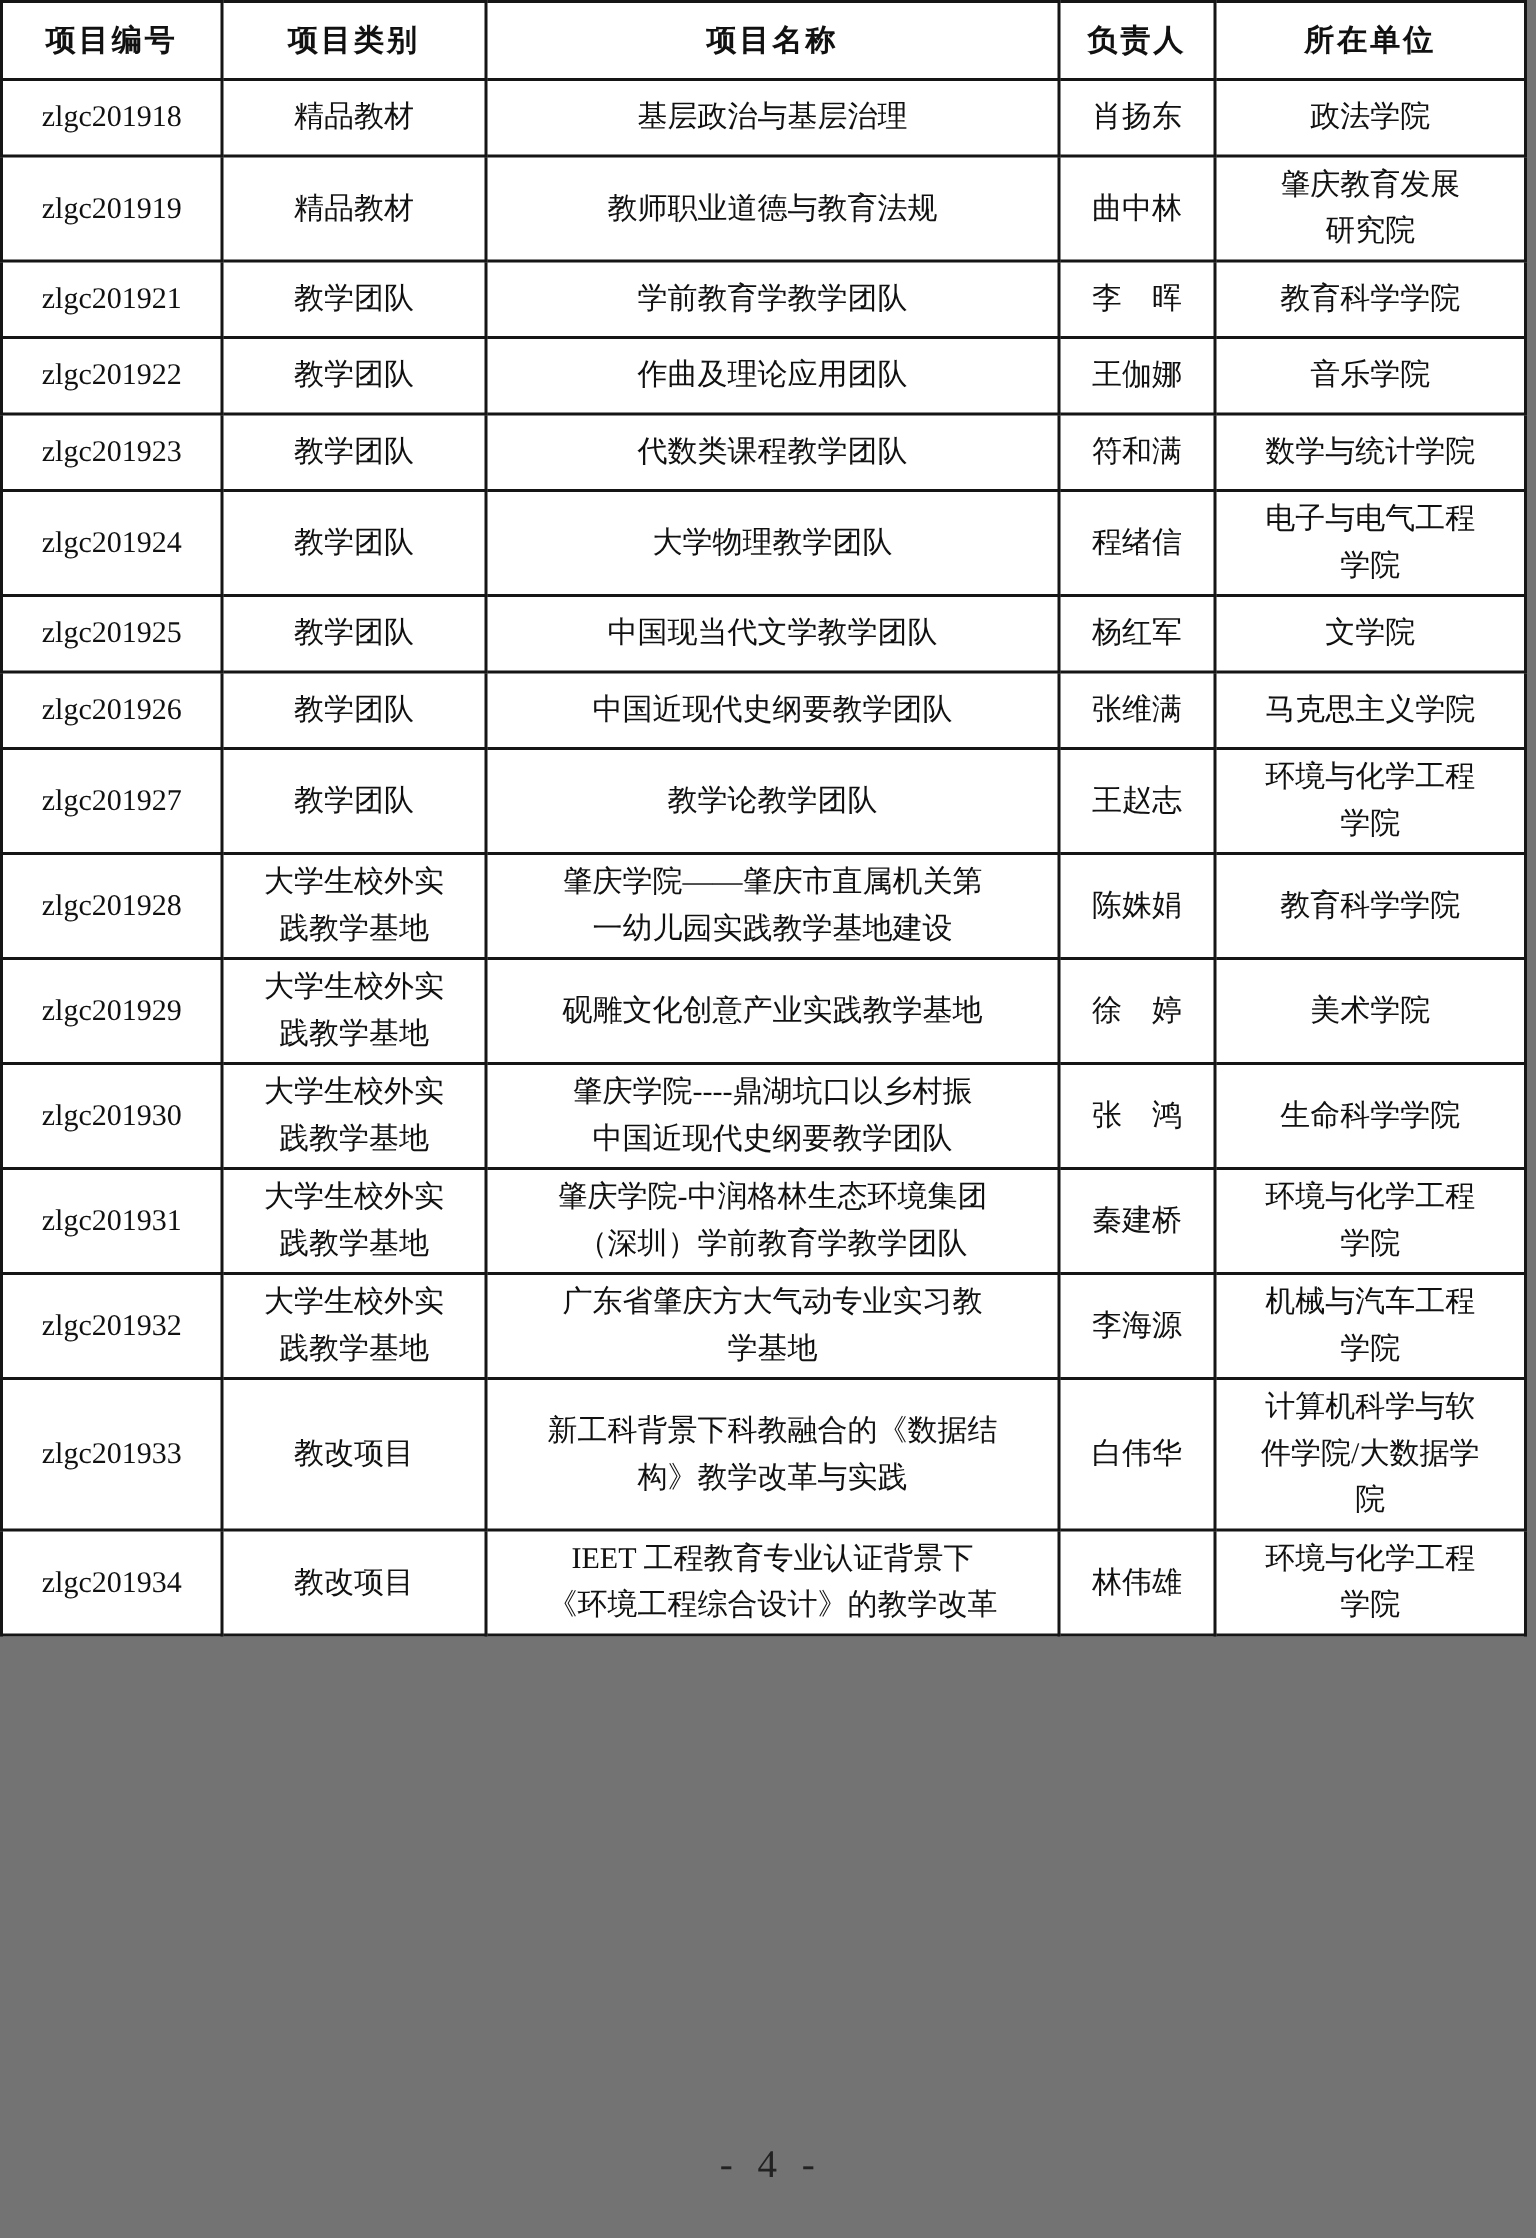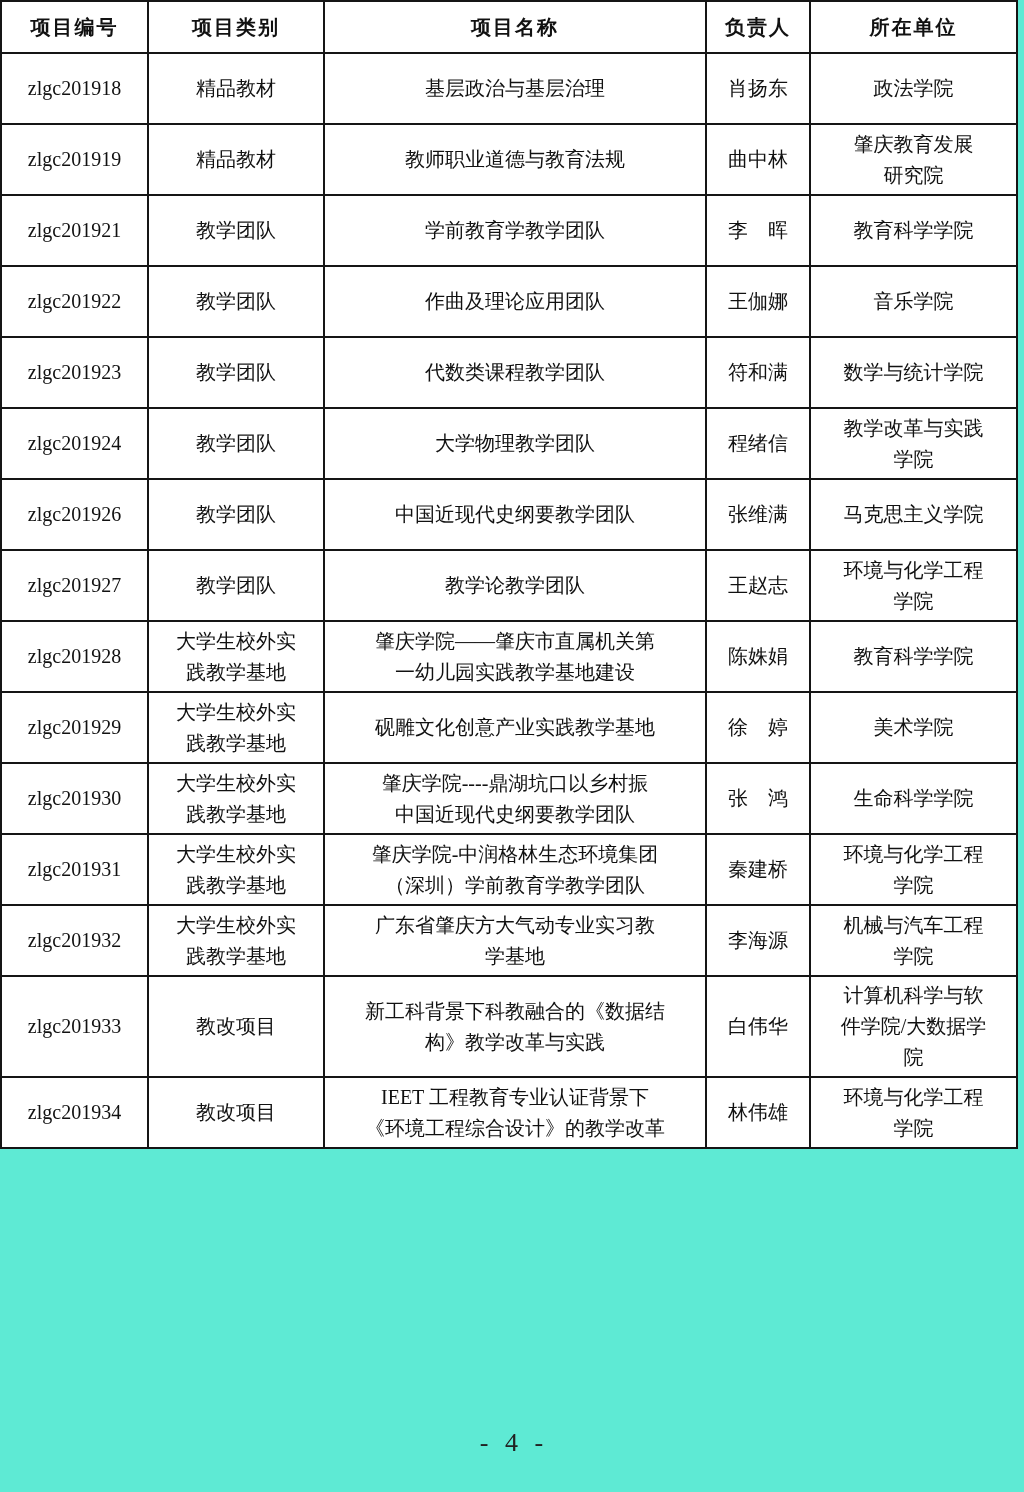--- a/index.html
+++ b/index.html
@@ -6,21 +6,21 @@
     margin: 0;
     padding: 0;
     background: #ffffff;
     font-family: "Liberation Serif", "DejaVu Serif", serif;
     color: #111111;
   }
   .page {
     position: relative;
     width: 1024px;
     height: 1492px;
-    background: #5eead4;
+    background: #737373;
     overflow: hidden;
   }
   table.projects {
     position: absolute;
     top: 0;
     left: 0;
     width: 1016px;
     border-collapse: collapse;
     table-layout: fixed;
     background: #ffffff;
@@ -37,21 +37,21 @@
   }
   table.projects thead tr {
     height: 52px;
   }
   table.projects thead th {
     font-weight: bold;
     letter-spacing: 2px;
     line-height: 24px;
   }
   table.projects tbody tr {
-    height: 71px;
+    height: 51px;
   }
   .inner {
     white-space: pre-line;
     margin: 0 auto;
   }
   .page-num {
     position: absolute;
     top: 1428px;
     left: 0;
     width: 1024px;
@@ -178,22 +178,39 @@
           <td>
             <div class="inner inner-category">教学团队</div>
           </td>
           <td>
             <div class="inner inner-name">大学物理教学团队</div>
           </td>
           <td>
             <div class="inner inner-leader">程绪信</div>
           </td>
           <td>
-            <div class="inner inner-unit">教学改革与实践
-学院</div>
+            <div class="inner inner-unit">电子与电气工程
+学院</div>
+          </td>
+        </tr>
+        <tr>
+          <td>
+            <div class="inner inner-id">zlgc201925</div>
+          </td>
+          <td>
+            <div class="inner inner-category">教学团队</div>
+          </td>
+          <td>
+            <div class="inner inner-name">中国现当代文学教学团队</div>
+          </td>
+          <td>
+            <div class="inner inner-leader">杨红军</div>
+          </td>
+          <td>
+            <div class="inner inner-unit">文学院</div>
           </td>
         </tr>
         <tr>
           <td>
             <div class="inner inner-id">zlgc201926</div>
           </td>
           <td>
             <div class="inner inner-category">教学团队</div>
           </td>
           <td>

